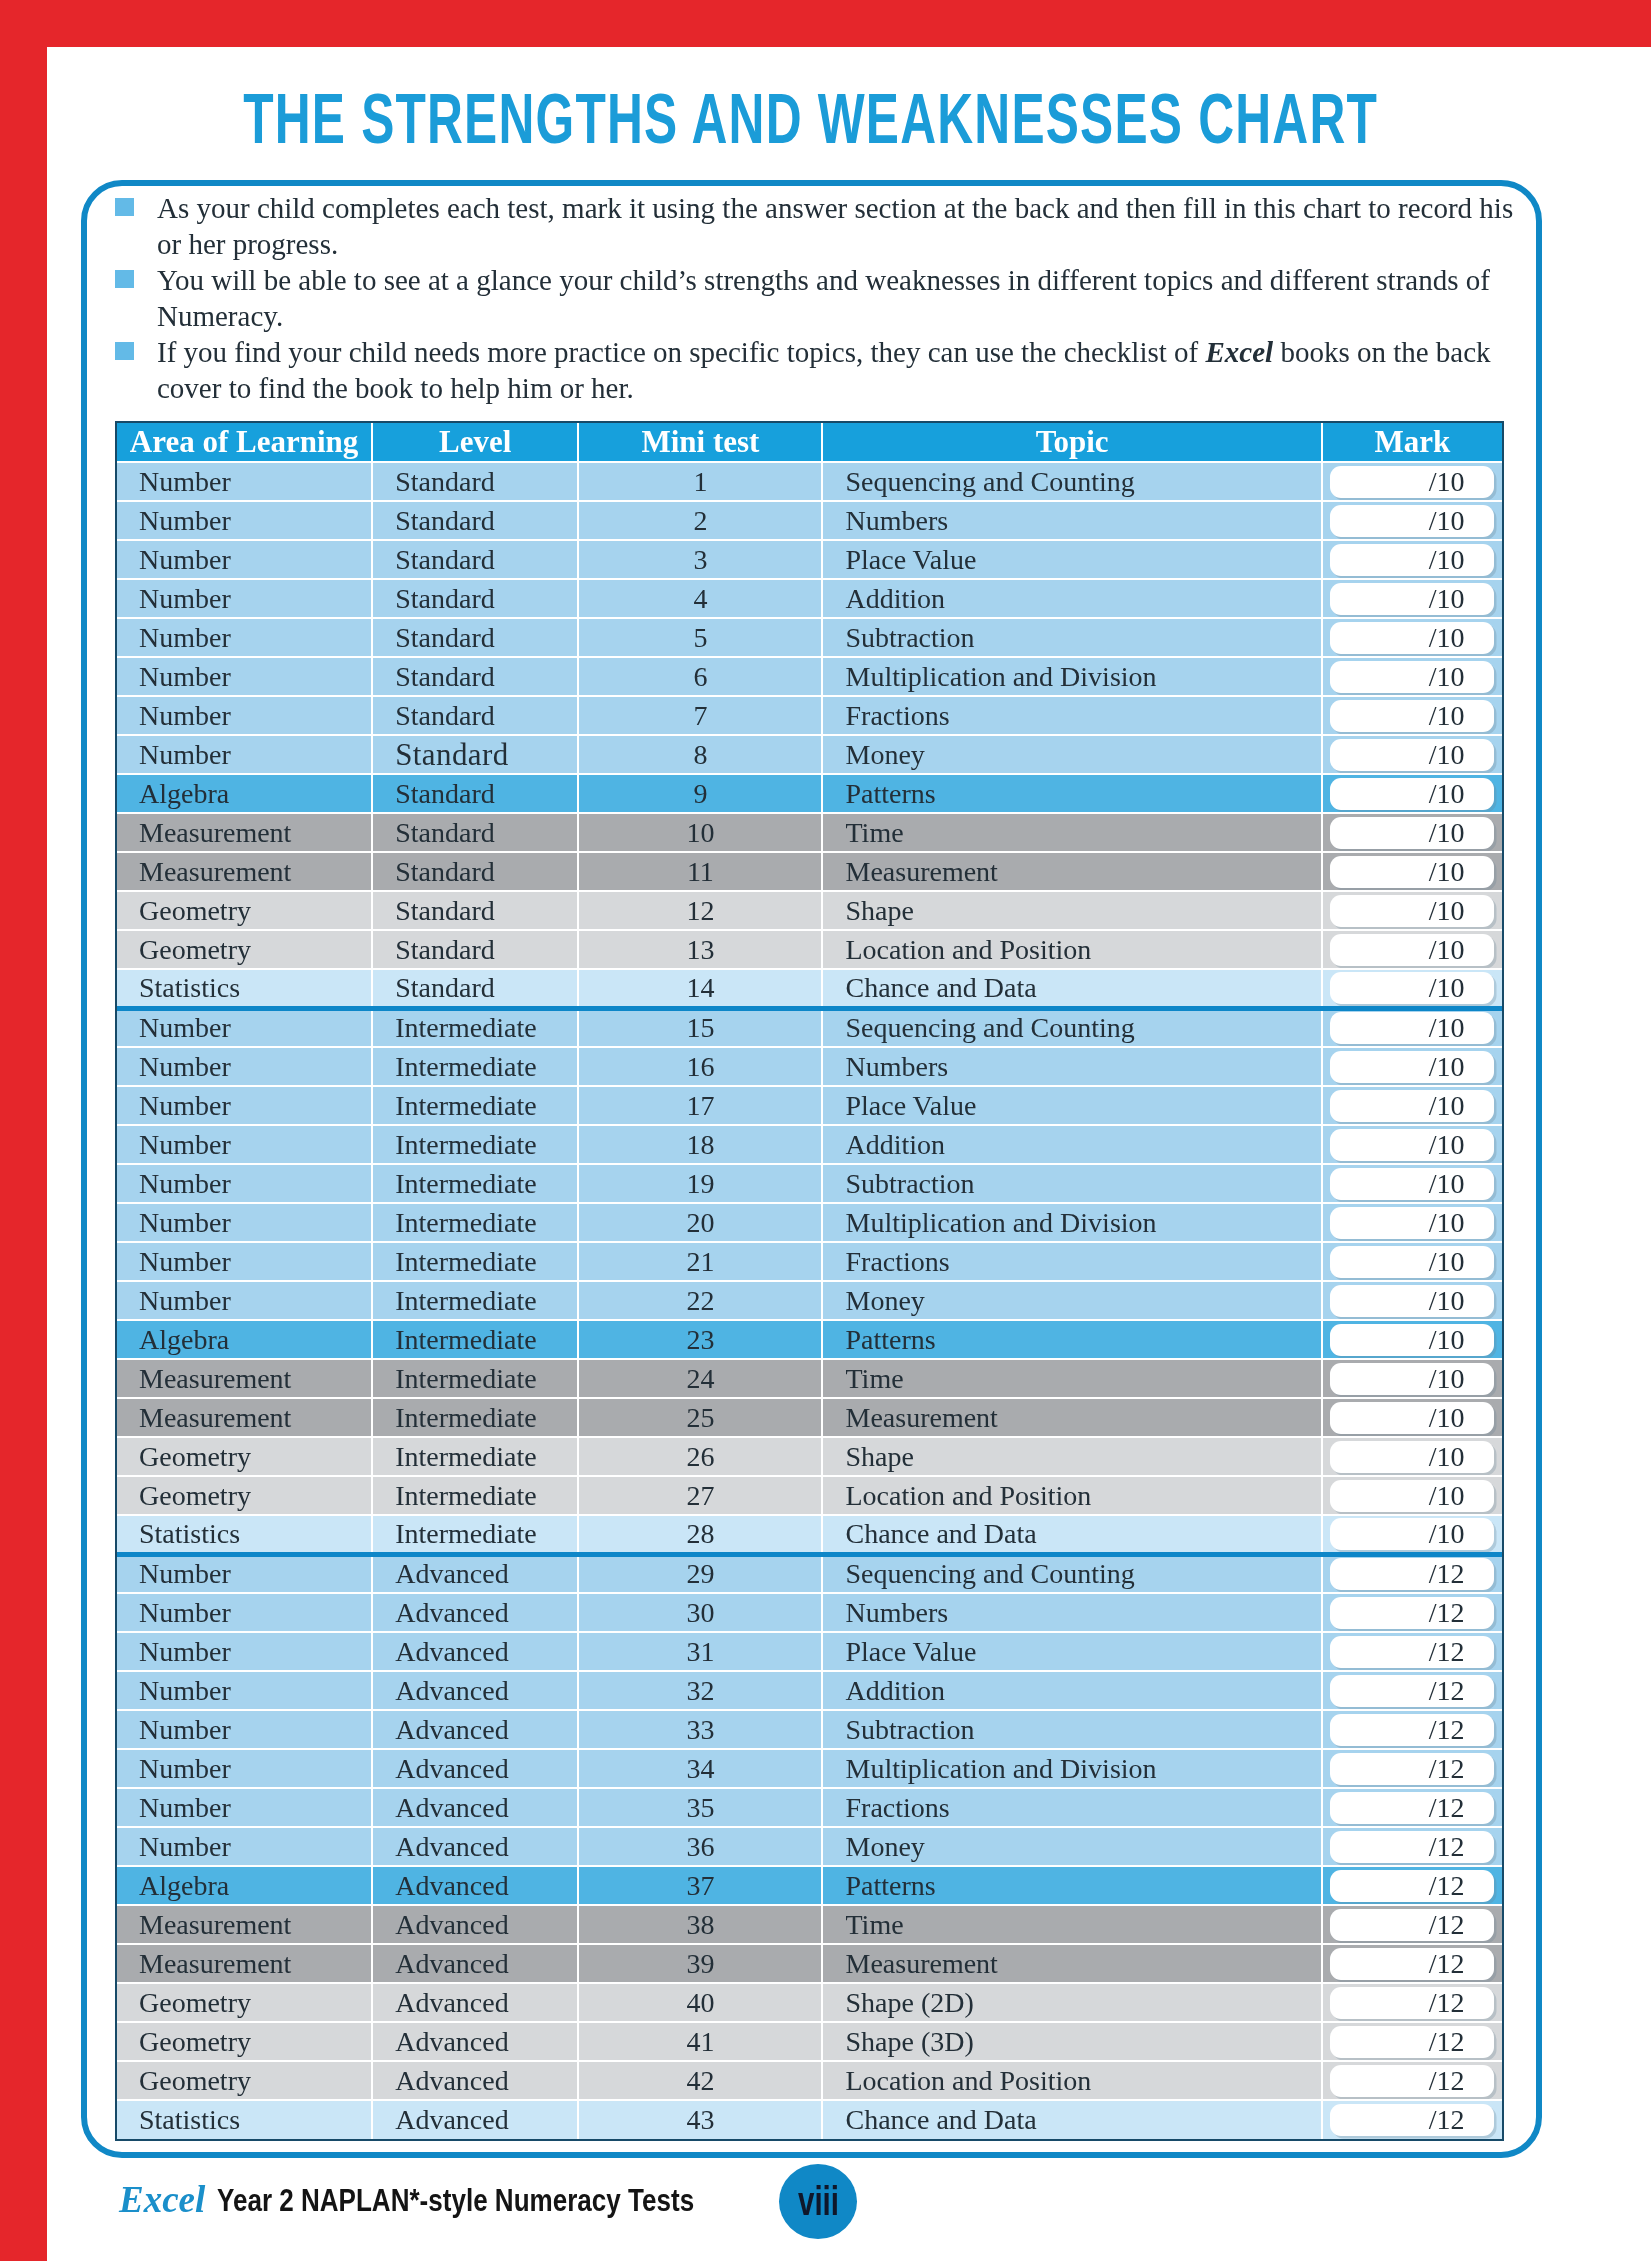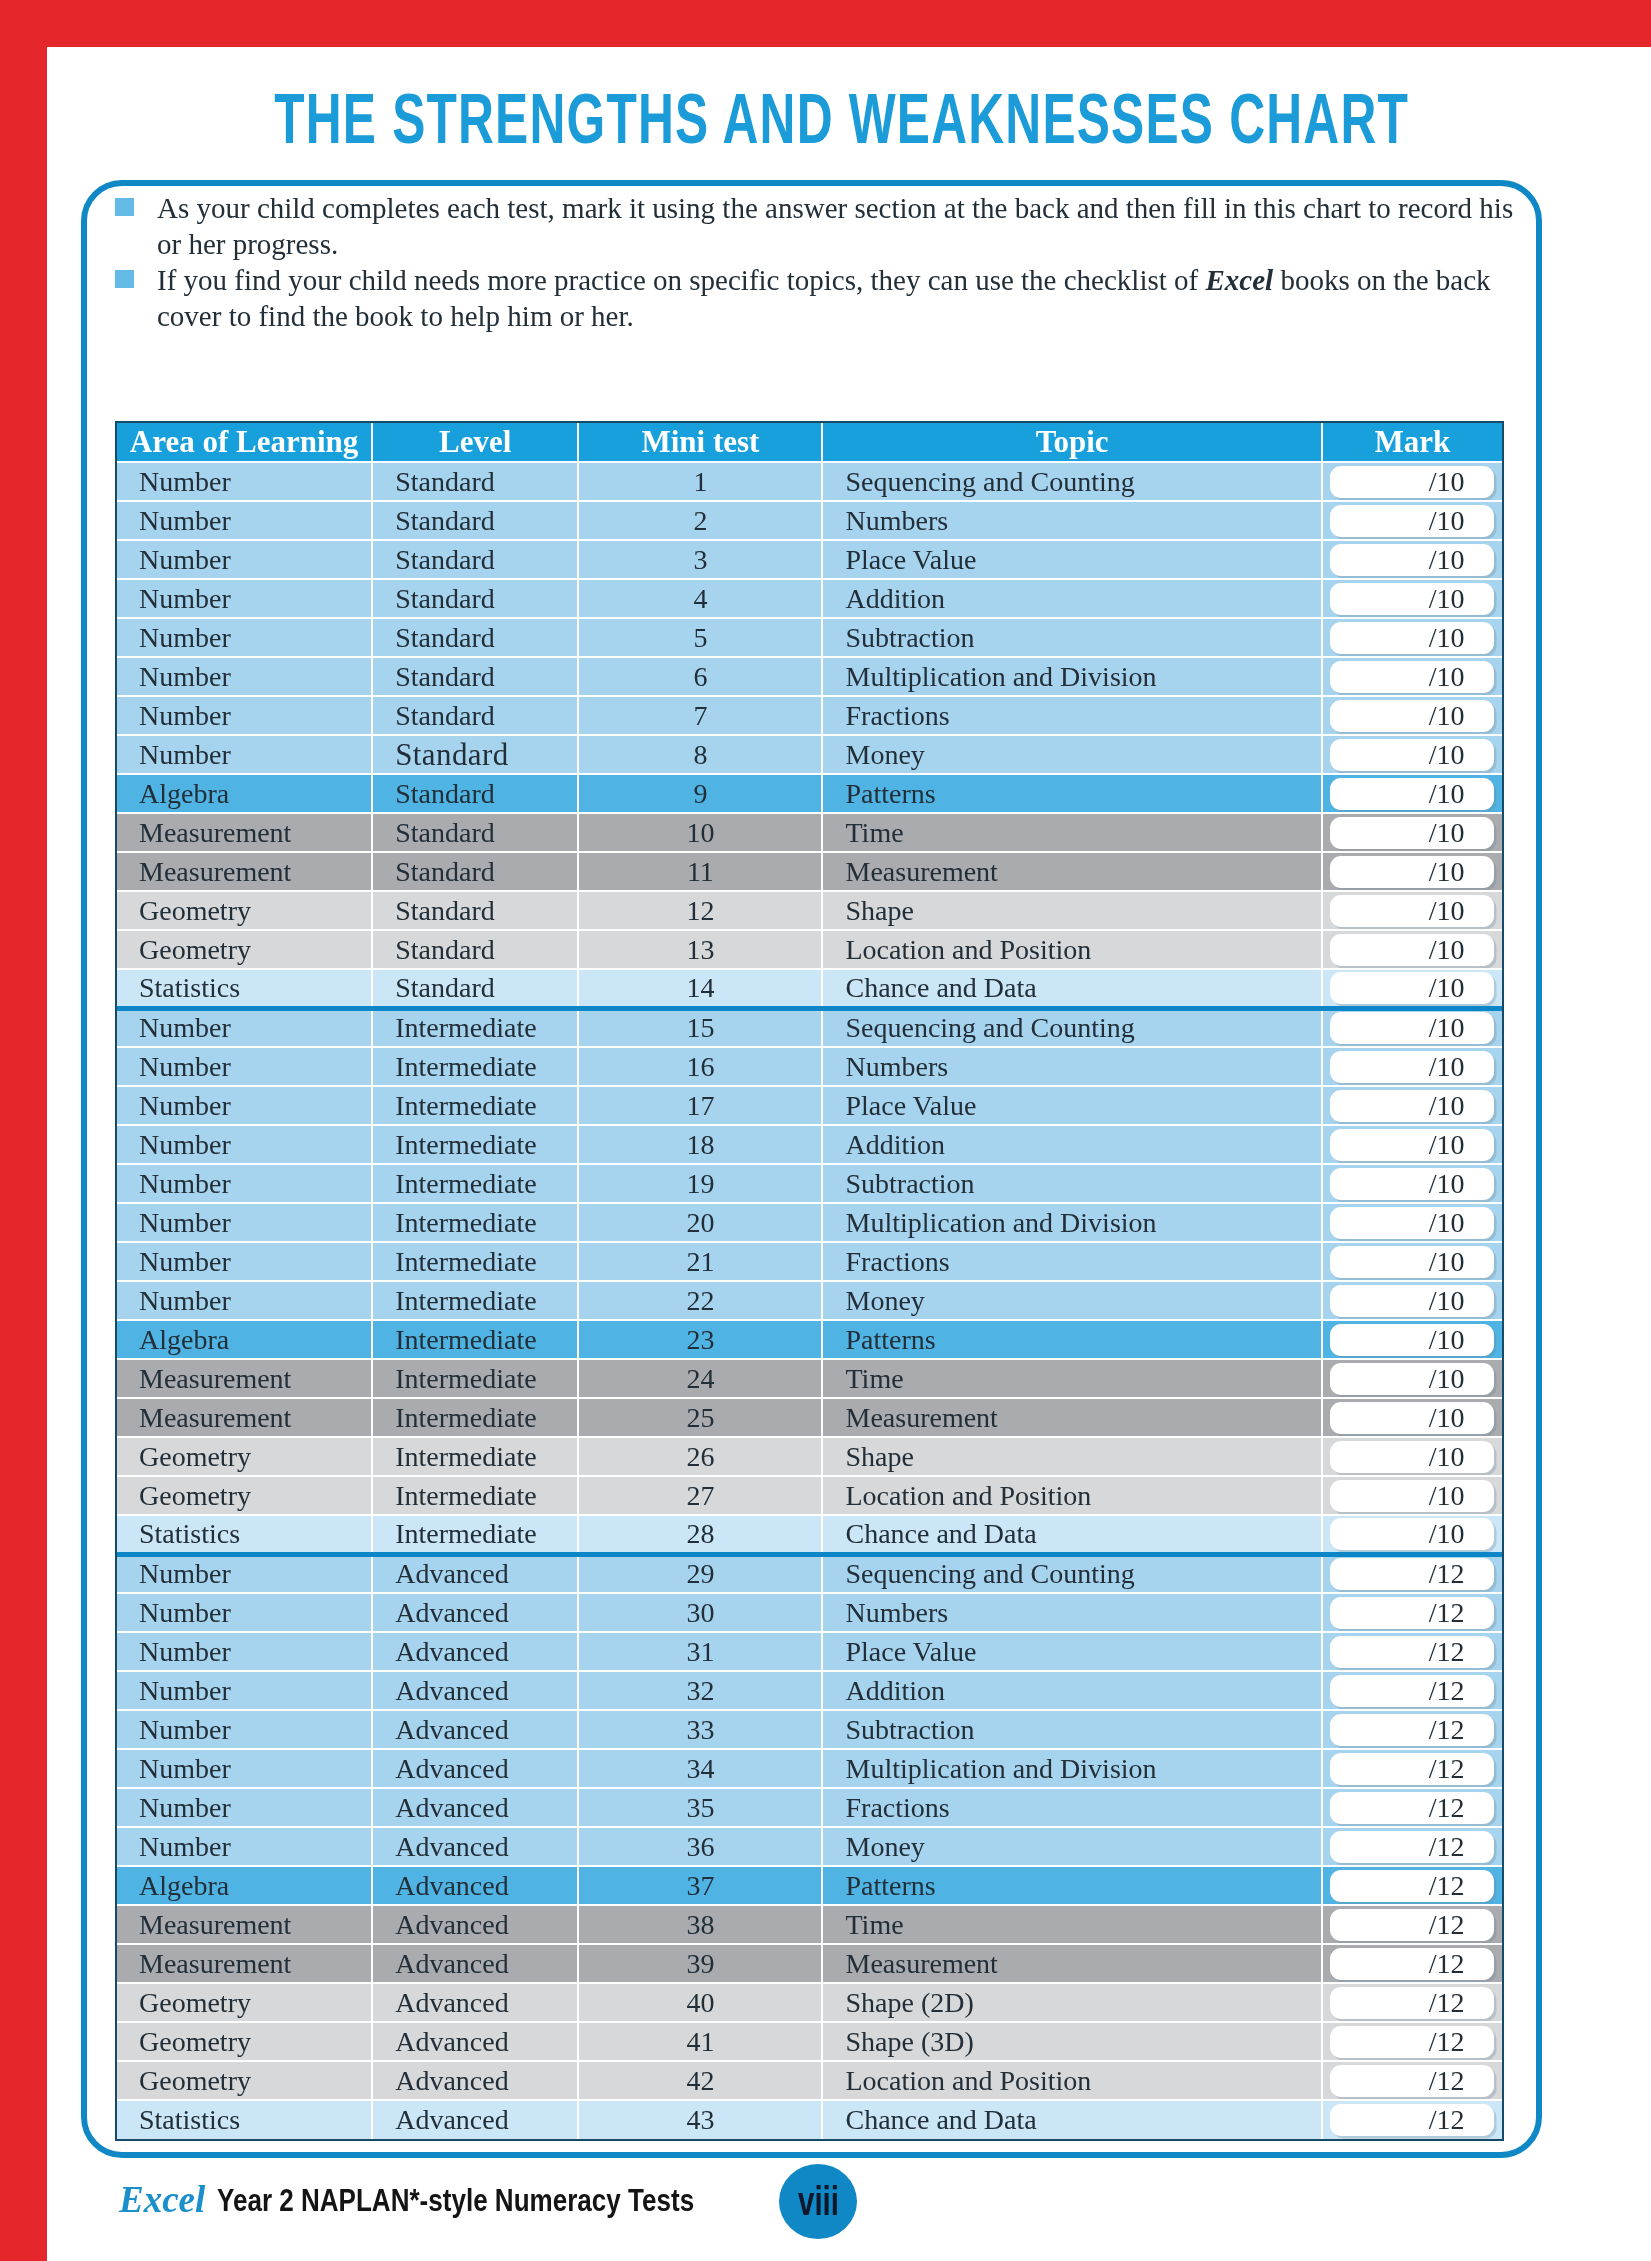--- a/index.html
+++ b/index.html
@@ -12,21 +12,21 @@
     font-family: "Liberation Serif", serif;
     overflow: hidden;
   }
   
   .edge-top  { position:absolute; left:0; top:0; width:100%; height:47px; background:var(--c-edge_red); }
   .edge-left { position:absolute; left:0; top:0; width:47px; height:100%; background:var(--c-edge_red); }
 
   
   .title {
     position:absolute; left:0; right:0; top:83px;
-    text-align:right;
+    text-align:left;
     color:var(--c-title_blue);
     font-family:"Liberation Sans", sans-serif;
     font-weight:bold; font-size:71px; line-height:1;
     white-space:nowrap;
   }
   .title .squeeze { display:inline-block; transform:scaleX(0.70); transform-origin:center; letter-spacing:1.7px; }
 
   
   .panel {
     position:absolute; left:81px; top:180px;
@@ -136,20 +136,24 @@
 
   <div class="panel"></div>
 
   <ul class="intro">
     <li>
       <span class="bullet"></span>
       <span>As your child completes each test, mark it using the answer section at the back and then fill in this chart to record his or her progress.</span>
     </li>
     <li>
       <span class="bullet"></span>
+      <span>You will be able to see at a glance your child’s strengths and weaknesses in different topics and different strands of Numeracy.</span>
+    </li>
+    <li>
+      <span class="bullet"></span>
       <span>If you find your child needs more practice on specific topics, they can use the checklist of </span><span class="brand">Excel</span><span> books on the back cover to find the book to help him or her.</span>
     </li>
   </ul>
 
   <div class="table-frame">
     <table>
       <colgroup>
         <col class="c-area">
           <col class="c-level">
           <col class="c-test">

